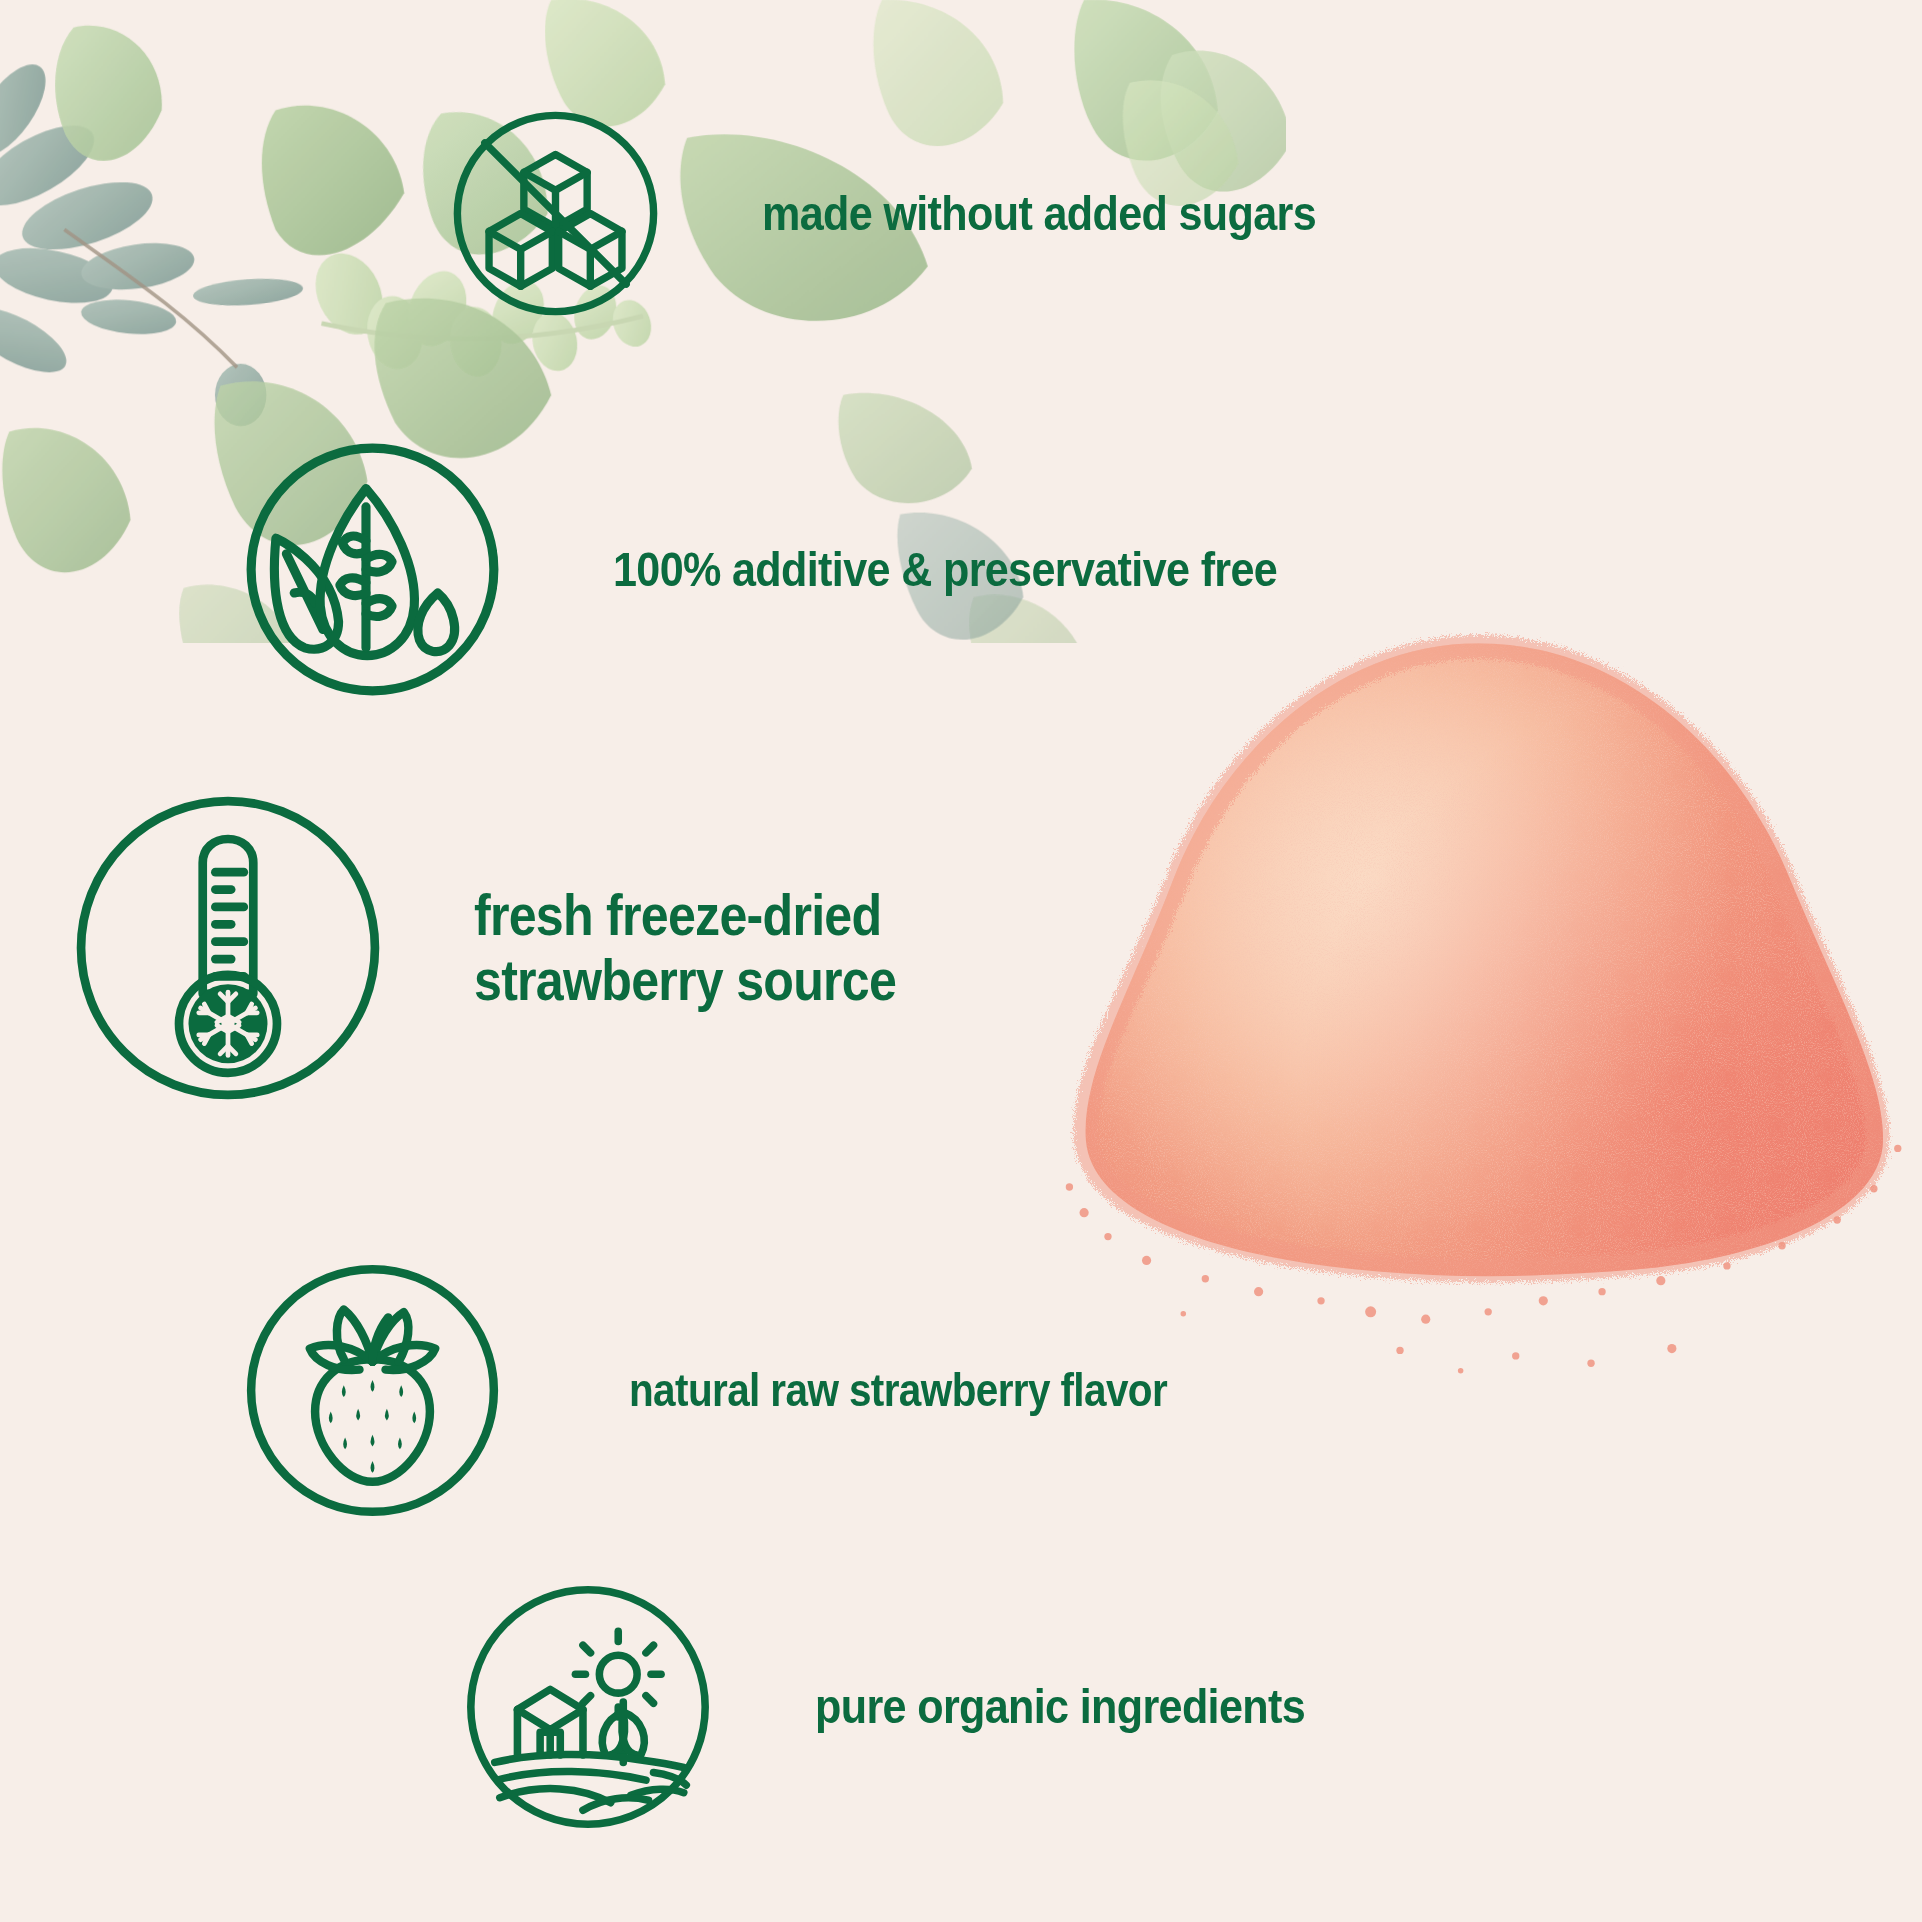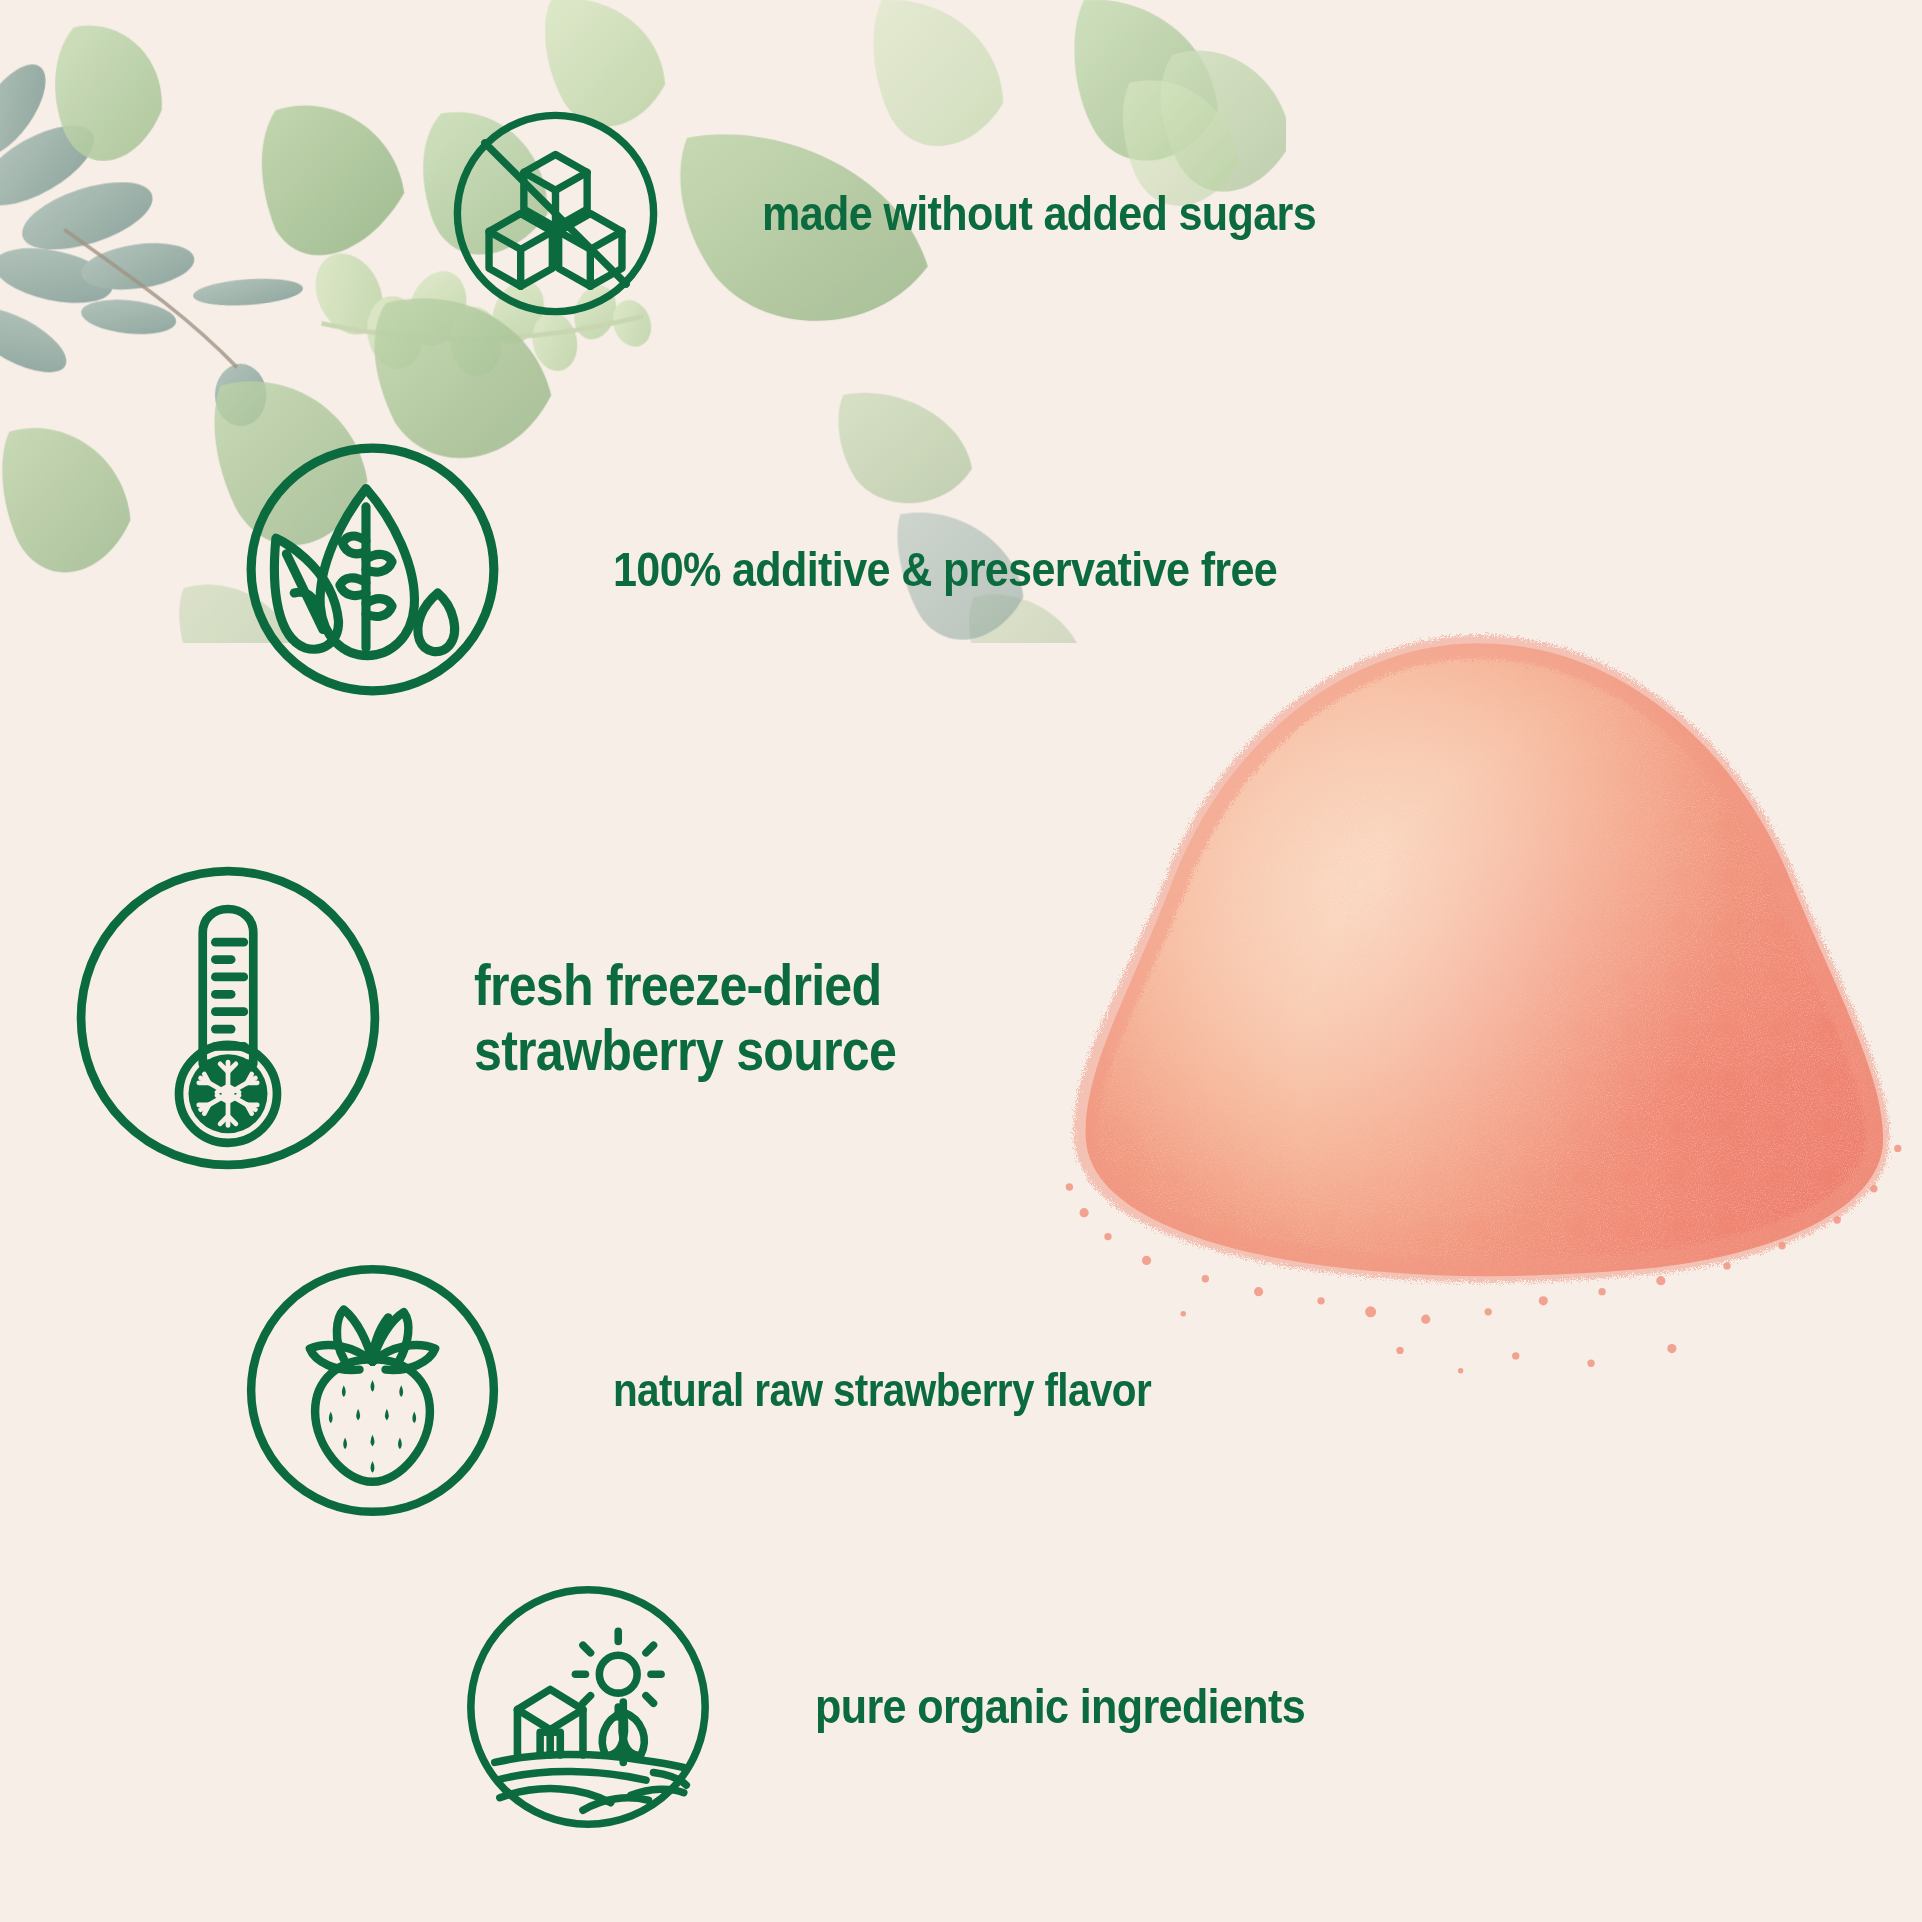--- a/index.html
+++ b/index.html
@@ -64,25 +64,25 @@
 
   
   #row-sugar      { left: 450px;  top: 108px;  }
   #row-sugar .badge      { width: 211px; height: 211px; }
   #row-sugar .feature-label { font-size: 49px; margin-left: 101px; }
 
   #row-additive   { left: 242px;  top: 439px;  }
   #row-additive .badge   { width: 261px; height: 261px; }
   #row-additive .feature-label { font-size: 49px; margin-left: 110px; }
 
-  #row-freeze     { left: 70px;   top: 860px; align-items: center;  }
+  #row-freeze     { left: 70px;   top: 790px; align-items: center;  }
   #row-freeze .badge     { width: 316px; height: 316px; }
   #row-freeze .feature-label { font-size: 57px; margin-left: 88px; }
 
-  #row-flavor     { left: 242px;  top: 1260px; }
+  #row-flavor     { left: 242px;  top: 1260px; gap: 16px; }
   #row-flavor .badge     { width: 261px; height: 261px; }
   #row-flavor .feature-label { font-size: 46px; margin-left: 110px; }
 
   #row-organic    { left: 462px;  top: 1581px; }
   #row-organic .badge    { width: 252px; height: 252px; }
   #row-organic .feature-label { font-size: 49px; margin-left: 101px; }
 </style>
 </head>
 <body>
 

